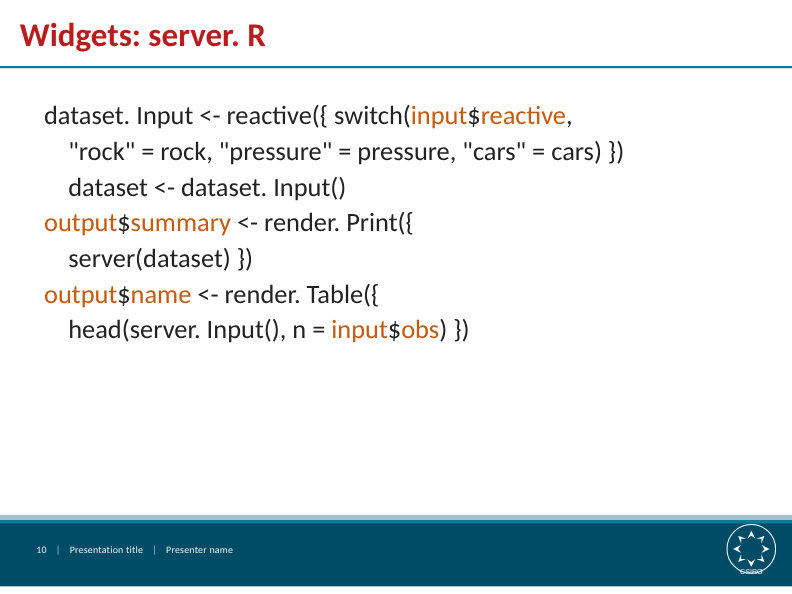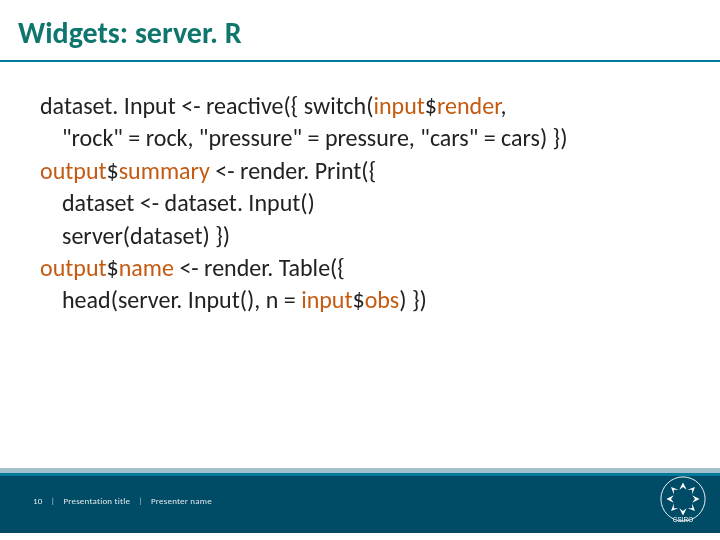--- a/index.html
+++ b/index.html
@@ -17,21 +17,21 @@
     height: 540px;
     position: relative;
     box-sizing: border-box;
   }
   .title {
     position: absolute;
     left: 18px;
     top: 14px;
     font-size: 30px;
     font-weight: 700;
-    color: #0f766e;
+    color: #b91c1c;
   }
   .title-underline {
     position: absolute;
     left: 0;
     right: 0;
     top: 60px;
     height: 2px;
     background: #007a9b;
   }
   .content {
@@ -97,27 +97,27 @@
 </style>
 </head>
 <body>
 <div class="slide">
 
   <div class="title">Widgets: server. R</div>
   <div class="title-underline"></div>
 
   <div class="content">
     <div class="code-line">
-      <span>dataset. Input &lt;- reactive({ switch(</span><span class="hl">input</span><span>$</span><span class="hl">render</span><span>,</span>
+      <span>dataset. Input &lt;- reactive({ switch(</span><span class="hl">input</span><span>$</span><span class="hl">reactive</span><span>,</span>
     </div>
     <div class="code-line indent">"rock" = rock, "pressure" = pressure, "cars" = cars) })</div>
+    <div class="code-line indent">dataset &lt;- dataset. Input()</div>
     <div class="code-line">
       <span class="hl">output</span><span>$</span><span class="hl">summary</span><span> &lt;- render. Print({</span>
     </div>
-    <div class="code-line indent">dataset &lt;- dataset. Input()</div>
     <div class="code-line indent">server(dataset) })</div>
     <div class="code-line">
       <span class="hl">output</span><span>$</span><span class="hl">name</span><span> &lt;- render. Table({</span>
     </div>
     <div class="code-line indent">
       <span>head(server. Input(), n = </span><span class="hl">input</span><span>$</span><span class="hl">obs</span><span>) })</span>
     </div>
   </div>
 
   <div class="footer-bar"></div>

